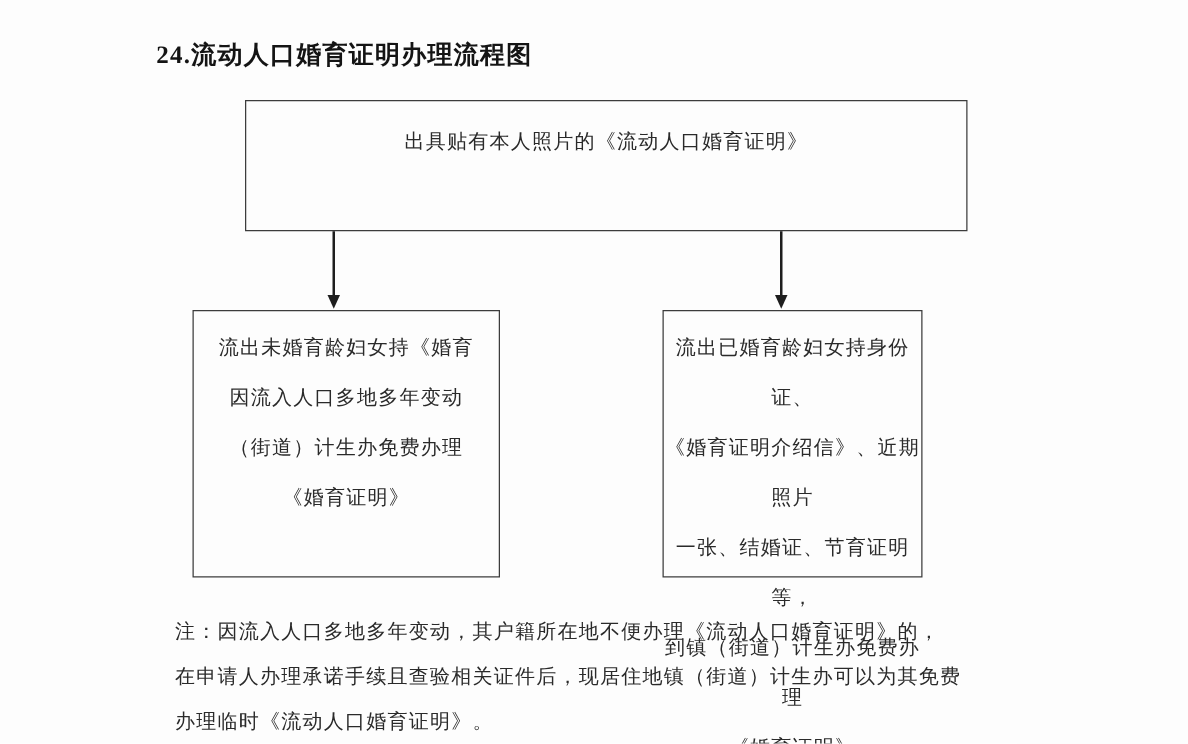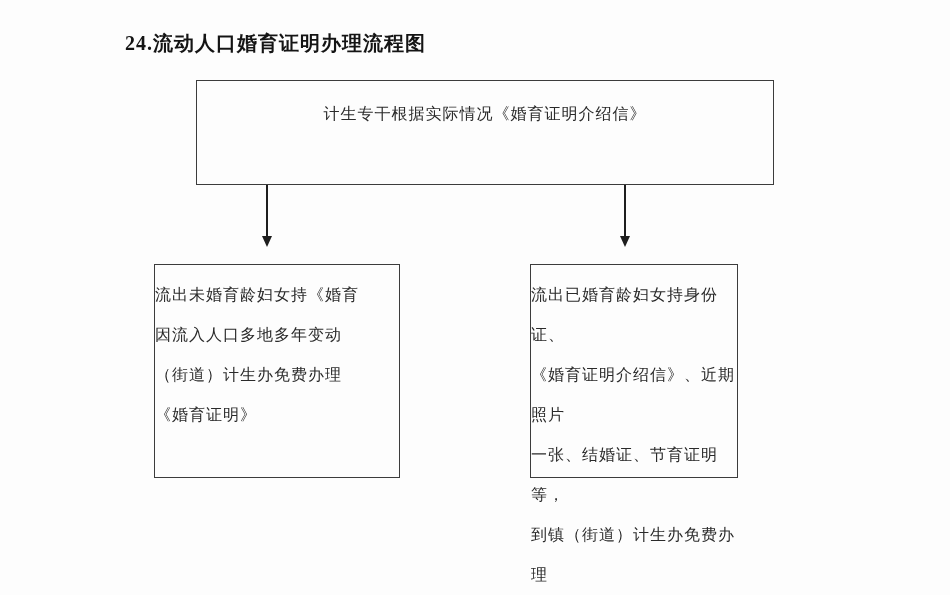--- a/index.html
+++ b/index.html
@@ -41,23 +41,23 @@
     width: 578px;
     height: 105px;
     text-align: center;
     padding-top: 14px;
   }
   .top-box .line {
     line-height: 38px;
     letter-spacing: 1px;
   }
   .side-box {
-    top: 264px;
+    top: 248px;
     height: 214px;
-    text-align: left;
+    text-align: center;
     padding-top: 10px;
   }
   .left-box {
     left: 154px;
     width: 246px;
   }
   .right-box {
     left: 530px;
     width: 208px;
   }
@@ -99,35 +99,40 @@
   }
 </style>
 </head>
 <body>
 
 <div class="page">
 
   <h1 class="title">24.流动人口婚育证明办理流程图</h1>
 
   <div class="box top-box">
-    <div class="line">计生专干根据实际情况《婚育证明介绍信》</div>
+    <div class="line">出具贴有本人照片的《流动人口婚育证明》</div>
   </div>
 
   <div class="arrow arrow-left"></div>
   <div class="arrow arrow-right"></div>
 
   <div class="box side-box left-box">
     <div class="line">流出未婚育龄妇女持《婚育</div>
     <div class="line">因流入人口多地多年变动</div>
     <div class="line">（街道）计生办免费办理</div>
     <div class="line">《婚育证明》</div>
   </div>
 
   <div class="box side-box right-box">
     <div class="line">流出已婚育龄妇女持身份证、</div>
     <div class="line">《婚育证明介绍信》、近期照片</div>
     <div class="line">一张、结婚证、节育证明等，</div>
     <div class="line">到镇（街道）计生办免费办理</div>
     <div class="line">《婚育证明》</div>
   </div>
 
+  <div class="note">
+    <div class="line">注：因流入人口多地多年变动，其户籍所在地不便办理《流动人口婚育证明》的，</div>
+    <div class="line">在申请人办理承诺手续且查验相关证件后，现居住地镇（街道）计生办可以为其免费</div>
+    <div class="line">办理临时《流动人口婚育证明》。</div>
+  </div>
 
 </div>
 
 </body></html>

